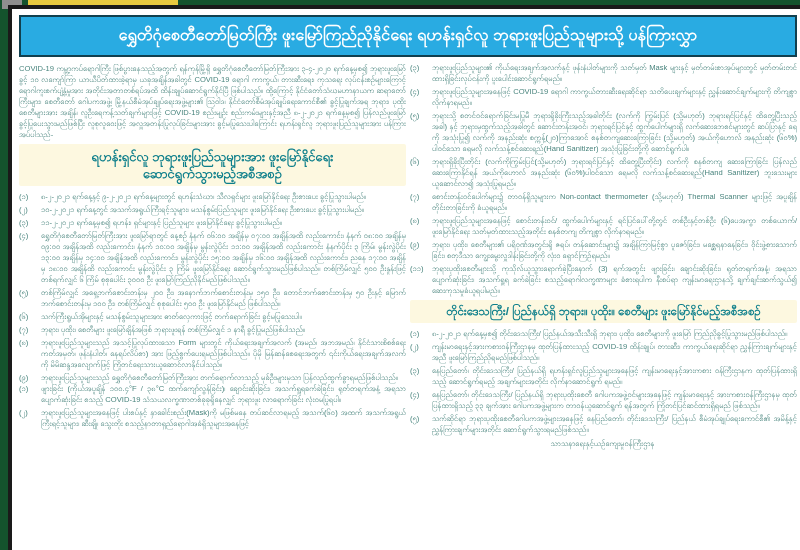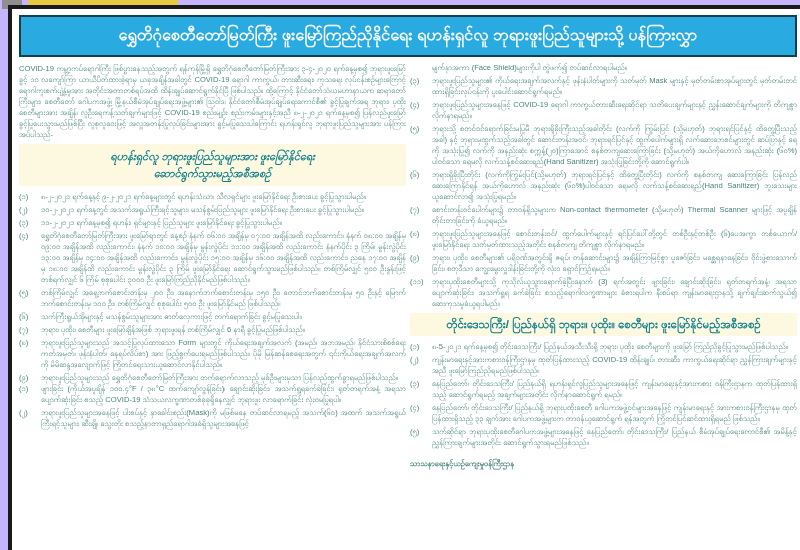--- a/index.html
+++ b/index.html
@@ -1,38 +1,38 @@
 <!DOCTYPE html>
 <html style="--c-banner: #29abe2; --c-border: #1a1a1a; --c-headbg: #fdf8e0; --c-head: #0e7f8b; --c-text: #47837c; --c-yellow: #e8c93f; --c-gray: #8f8f8f;"><head>
 <meta charset="utf-8">
 <style>
   html,body{margin:0;padding:0;background:#fff;width:800px;height:550px;overflow:hidden;
     font-family:"Liberation Sans","DejaVu Sans",sans-serif;}
-  .stage{position:relative;width:800px;height:550px;background:#c4b5fd;}
+  .stage{position:relative;width:800px;height:550px;background:#14532d;}
   .top-gray{position:absolute;left:2px;top:0;width:20px;height:9px;background:var(--c-gray);}
   .top-yellow{position:absolute;left:28px;top:0;width:150px;height:5px;background:var(--c-yellow);}
   .frame{position:absolute;left:8px;top:5px;width:778px;height:532px;border:4px solid var(--c-border);
     background:#fff;padding:6px 7px 4px 7px;box-sizing:content-box;}
   .banner{height:38px;background:var(--c-banner);border:2px solid #11404f;display:flex;
     align-items:center;justify-content:center;margin-bottom:5px;}
   .banner-title{color:#fff;font-weight:bold;font-size:16px;letter-spacing:.2px;white-space:nowrap;}
   .cols{display:flex;gap:4px;height:478px;overflow:hidden;}
   .col{flex:1 1 0;min-width:0;color:var(--c-text);font-size:7.6px;line-height:11px;
     text-align:justify;overflow:hidden;}
   .intro{margin:1px 0 4px 0;}
   .hbox{background:var(--c-headbg);color:var(--c-head);font-weight:bold;text-align:center;
     border-radius:2px;padding:4px 6px;margin:4px 0 5px 0;}
-  .hbox.two{font-size:11px;line-height:17px;white-space:pre-line;font-style:italic;}
+  .hbox.two{font-size:13px;line-height:17px;white-space:pre-line;}
   .hbox.one{font-size:11.5px;line-height:15px;}
   .list{display:flex;flex-direction:column;gap:2px;}
   .item{display:flex;gap:3px;}
   .item .num{flex:0 0 19px;text-align:left;}
   .item .txt{flex:1 1 auto;min-width:0;}
   .cont{padding-left:22px;margin-bottom:2px;}
-  .signature{text-align:left;font-weight:bold;margin-top:10px;padding-right:2px;color:var(--c-text);}
+  .signature{text-align:center;font-weight:normal;margin-top:3px;padding-right:2px;color:var(--c-text);}
 </style>
 </head>
 <body>
 
 <div class="stage">
   <div class="top-gray"></div>
   <div class="top-yellow"></div>
 
   <div class="frame">
 
@@ -75,21 +75,21 @@
               <span class="txt">တစ်ကြိမ်လျှင် အရှေ့ဘက်စောင်းတန်းမှ ၂၀၀ ဦး၊ အနောက်ဘက်စောင်းတန်းမှ ၁၅၀ ဦး၊ တောင်ဘက်စောင်းတန်းမှ ၅၀ ဦးနှင့် မြောက်ဘက်စောင်းတန်းမှ ၁၀၀ ဦး၊ တစ်ကြိမ်လျှင် စုစုပေါင်း ၅၀၀ ဦး ဖူးမြော်နိုင်မည် ဖြစ်ပါသည်။</span>
             </div>
 
             <div class="item">
               <span class="num">(၆)</span>
               <span class="txt">သက်ကြီးရွယ်အိုများနှင့် မသန်စွမ်းသူများအား ဓာတ်လှေကားဖြင့် တက်ရောက်ခြင်း ခွင့်မပြုသေးပါ။</span>
             </div>
 
             <div class="item">
               <span class="num">(၇)</span>
-              <span class="txt">ဘုရား၊ ပုထိုး၊ စေတီများ ဖူးမြော်ချိန်အဖြစ် ဘုရားဖူးရန် တစ်ကြိမ်လျှင် 6 နာရီ ခွင့်ပြုမည်ဖြစ်ပါသည်။</span>
+              <span class="txt">ဘုရား၊ ပုထိုး၊ စေတီများ ဖူးမြော်ချိန်အဖြစ် ဘုရားဖူးရန် တစ်ကြိမ်လျှင် ၁ နာရီ ခွင့်ပြုမည်ဖြစ်ပါသည်။</span>
             </div>
 
             <div class="item">
               <span class="num">(၈)</span>
               <span class="txt">ဘုရားဖူးပြည်သူများသည် အသင့်ပြုလုပ်ထားသော Form များတွင် ကိုယ်ရေးအချက်အလက် (အမည်၊ အဘအမည်၊ နိုင်ငံသားစိစစ်ရေးကတ်အမှတ်၊ ဖုန်းနံပါတ်၊ နေရပ်လိပ်စာ) အား ဖြည့်စွက်ပေးရမည်ဖြစ်ပါသည်။ ပိုမို မြန်ဆန်စေရေးအတွက် ၎င်းကိုယ်ရေးအချက်အလက်ကို မိမိဆန္ဒအလျောက်ဖြင့် ကြိုတင်ရေးသားယူဆောင်လာနိုင်ပါသည်။</span>
             </div>
 
             <div class="item">
               <span class="num">(၉)</span>
               <span class="txt">ဘုရားဖူးပြည်သူများသည် ရွှေတိဂုံစေတီတော်မြတ်ကြီးအား တက်ရောက်လာသည့် မုခ်ဦးများမှသာ ပြန်လည်ထွက်ခွာရမည်ဖြစ်ပါသည်။</span>
@@ -105,21 +105,20 @@
             </div>
 
             <div class="item">
               <span class="num">(၂)</span>
               <span class="txt">ဘုရားဖူးပြည်သူများအနေဖြင့် ပါးစပ်နှင့် နှာခေါင်းစည်း(Mask)ကို မဖြစ်မနေ တပ်ဆင်လာရမည့် အသက်(၆၀) အထက် အသက်အရွယ်ကြီးရင့်သူများ၊ ဆီးချို၊ သွေးတိုး စသည့်နာတာရှည်ရောဂါအခံရှိသူများအနေဖြင့်</span>
             </div>
           </div>
       </div>
 
       <div class="col">
-        <div class="cont">မျက်နှာအကာ (Face Shield)များကိုပါ တွဲဖက်၍ တပ်ဆင်လာရပါမည်။</div>
 
         <div class="list">
 
             <div class="item">
               <span class="num">(၃)</span>
               <span class="txt">ဘုရားဖူးပြည်သူများ၏ ကိုယ်ရေးအချက်အလက်နှင့် ဖုန်းနံပါတ်များကို သတ်မှတ် Mask များနှင့် မှတ်တမ်းစာအုပ်များတွင် မှတ်တမ်းတင်ထားရှိခြင်းလုပ်ငန်းကို ပူးပေါင်းဆောင်ရွက်ရမည်။</span>
             </div>
 
             <div class="item">
               <span class="num">(၄)</span>
@@ -157,21 +156,21 @@
               <span class="txt">ဘုရားပုထိုးစေတီများသို့ ကုသိုလ်ယူသွားရောက်ခဲ့ပြီးနောက် (3) ရက်အတွင်း ဖျားခြင်း၊ ချောင်းဆိုးခြင်း၊ ရုတ်တရက်အနံ့၊ အရသာပျောက်ဆုံးခြင်း၊ အသက်ရှူရ ခက်ခဲခြင်း စသည့်ရောဂါလက္ခဏာများ ခံစားရပါက နီးစပ်ရာ ကျန်းမာရေးဌာနသို့ ချက်ချင်းဆက်သွယ်၍ ဆေးကုသမှုခံယူရပါမည်။</span>
             </div>
           </div>
 
         <div class="hbox one">တိုင်းဒေသကြီး/ ပြည်နယ်ရှိ ဘုရား။ ပုထိုး။ စေတီများ ဖူးမြော်နိုင်မည့်အစီအစဉ်</div>
 
         <div class="list">
 
             <div class="item">
               <span class="num">(၁)</span>
-              <span class="txt">၈-5-၂၀၂၁ ရက်နေ့မှစ၍ တိုင်းဒေသကြီး/ ပြည်နယ်အသီးသီးရှိ ဘုရား၊ ပုထိုး၊ စေတီများကို ဖူးမြော် ကြည်ညိုခွင့်ပြုသွားမည်ဖြစ်ပါသည်။</span>
+              <span class="txt">၈-၂-၂၀၂၁ ရက်နေ့မှစ၍ တိုင်းဒေသကြီး/ ပြည်နယ်အသီးသီးရှိ ဘုရား၊ ပုထိုး၊ စေတီများကို ဖူးမြော် ကြည်ညိုခွင့်ပြုသွားမည်ဖြစ်ပါသည်။</span>
             </div>
 
             <div class="item">
               <span class="num">(၂)</span>
               <span class="txt">ကျန်းမာရေးနှင့်အားကစားဝန်ကြီးဌာနမှ ထုတ်ပြန်ထားသည့် COVID-19 ထိန်းချုပ်၊ တားဆီး၊ ကာကွယ်ရေးဆိုင်ရာ ညွှန်ကြားချက်များနှင့်အညီ ဖူးမြော်ကြည်ညိုရမည်ဖြစ်ပါသည်။</span>
             </div>
 
             <div class="item">
               <span class="num">(၃)</span>
               <span class="txt">နေပြည်တော်၊ တိုင်းဒေသကြီး/ ပြည်နယ်ရှိ ရဟန်းရှင်လူပြည်သူများအနေဖြင့် ကျန်းမာရေးနှင့်အားကစား ဝန်ကြီးဌာနက ထုတ်ပြန်ထားရှိသည့် ဆောင်ရွက်ရမည့် အချက်များအတိုင်း လိုက်နာဆောင်ရွက် ရမည်။</span>

